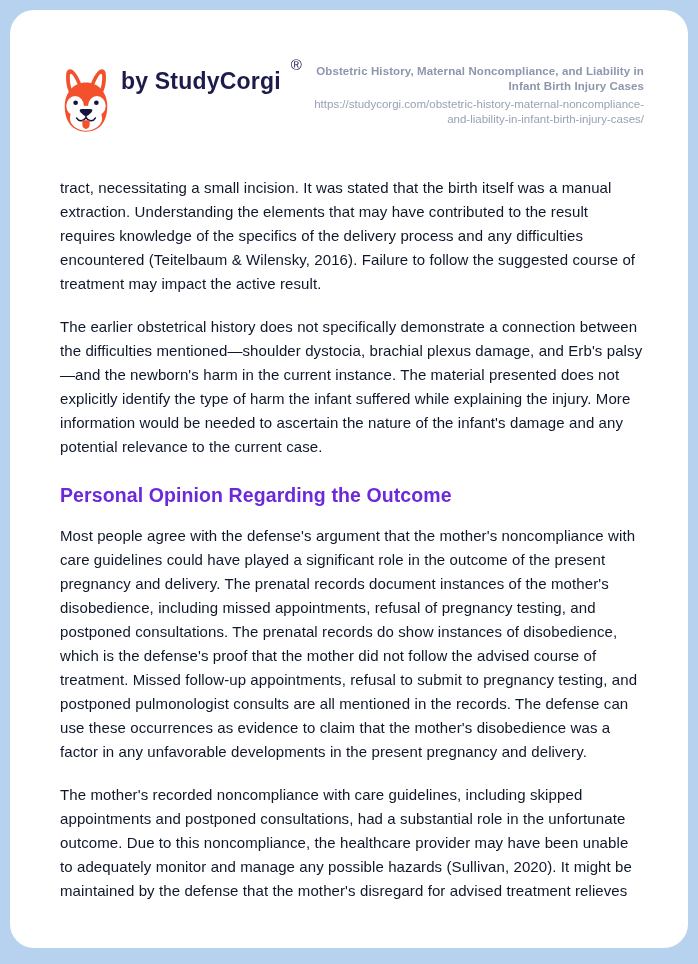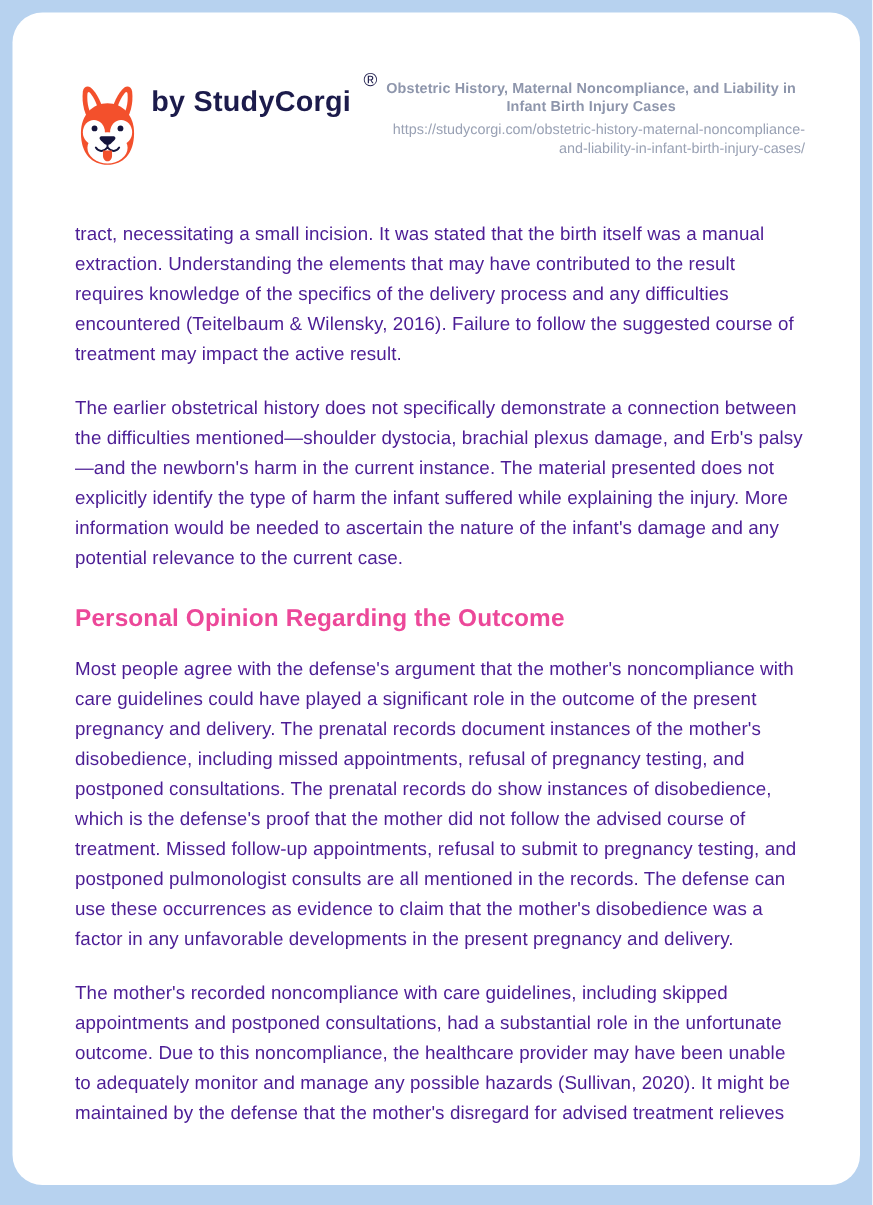--- a/index.html
+++ b/index.html
@@ -52,46 +52,45 @@
     width: 358px;
     text-align: right;
     padding-top: 4px;
   }
   .doc-title {
     font-size: 11.5px;
     font-weight: 700;
     line-height: 15px;
     color: #8e96ac;
     letter-spacing: 0.1px;
-    text-align: center;
   }
   .doc-url {
     margin-top: 3px;
     font-size: 11.5px;
     line-height: 15px;
     color: #99a1b4;
     word-break: break-word;
     text-decoration: none;
     display: block;
     text-align: right;
   }
   .article { margin-top: 38px; }
   .article p {
     font-size: 15px;
     line-height: 24px;
-    color: #4c1d95;
+    color: #0f172a;
     letter-spacing: 0.1px;
     margin: 0 0 19px 0;
     max-width: 588px;
   }
   .article p:last-child { margin-bottom: 0; }
   .article h2 {
     font-size: 19.5px;
     font-weight: 800;
-    color: #ec4899;
+    color: #6d28d9;
     letter-spacing: 0.1px;
     margin: 25px 0 17px 0;
   }
 </style>
 </head>
 <body>
 
 <div class="page">
   <div class="card">
 

